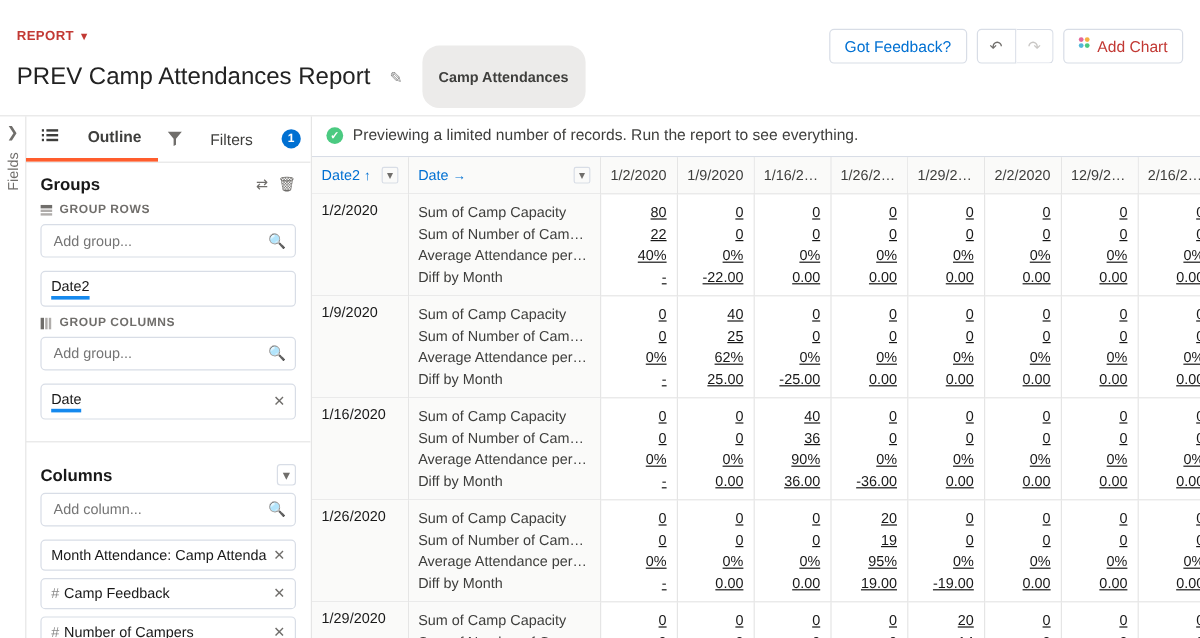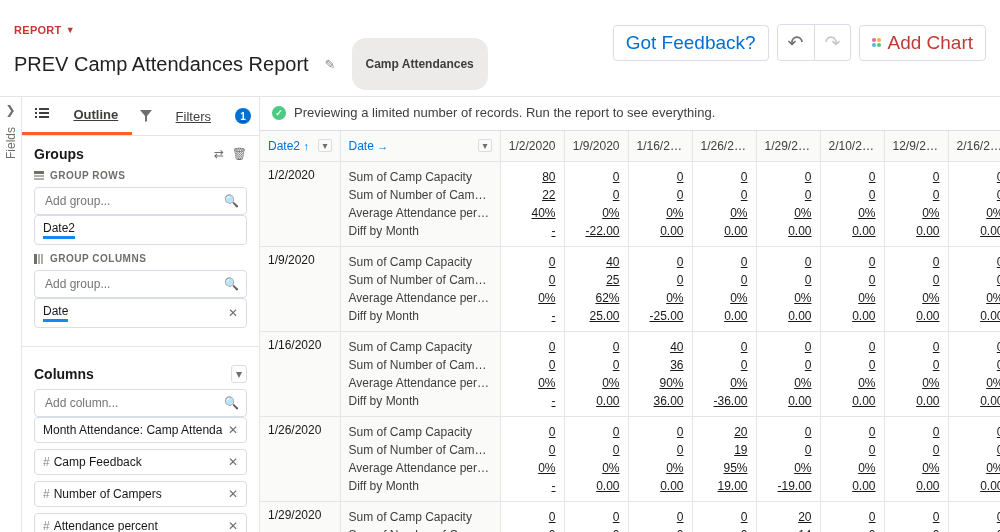--- a/index.html
+++ b/index.html
@@ -7,55 +7,55 @@
 
 .topbar { display: flex; align-items: flex-start; padding: 8px 14px 6px 14px; gap: 12px; margin-top: 16px; }
 .topbar-left { flex: 1; }
 .breadcrumb { color: #c23934; font-weight: 700; font-size: 11px; letter-spacing: .3px; display: flex; align-items: center; gap: 4px; }
 .breadcrumb .caret { font-size: 9px; }
 .title-row { display: flex; align-items: center; gap: 16px; margin-top: 2px; }
 .title { font-size: 20px; font-weight: 400; color: #222; }
 .edit-icon { color: #888; font-size: 13px; cursor: pointer; }
 .badge { background: #ecebea; border-radius: 14px; padding: 19px 14px; font-weight: 600; font-size: 12px; color: #3e3e3c; }
 .top-actions { display: flex; gap: 8px; align-items: center; }
-.btn { border: 1px solid #d8dde6; background: #fff; border-radius: 4px; padding: 6px 12px; font-size: 19px; cursor: pointer; display: inline-flex; align-items: center; gap: 6px; color: #0070d2; }
+.btn { border: 1px solid #d8dde6; background: #fff; border-radius: 4px; padding: 6px 12px; font-size: 13px; cursor: pointer; display: inline-flex; align-items: flex-start; gap: 6px; color: #0070d2; }
 .btn-group { display: flex; }
 .btn-group .btn { border-radius: 0; padding: 6px 10px; color: #706e6b; }
 .btn-group .btn:first-child { border-radius: 4px 0 0 4px; }
 .btn-group .btn:last-child { border-radius: 0 4px 4px 0; border-left: none; }
 .btn-group .btn.disabled { color: #c9c7c5; }
 .chart-dots { display: grid; grid-template-columns: 4px 4px; grid-template-rows: 4px 4px; gap: 1px; }
 .chart-dots span { width: 4px; height: 4px; border-radius: 50%; }
 .chart-dots span:nth-child(1){background:#e56798;} .chart-dots span:nth-child(2){background:#f5b041;}
 .chart-dots span:nth-child(3){background:#52b7d8;} .chart-dots span:nth-child(4){background:#4bca81;}
 .add-chart-text { color: #c23934; }
 
 .main { display: flex; height: calc(532px - 58px); border-top: 1px solid #e5e5e5; }
 .fields-rail { width: 22px; border-right: 1px solid #e5e5e5; display: flex; flex-direction: column; align-items: center; padding-top: 6px; gap: 10px; color: #706e6b; }
 .fields-rail .chevron { font-size: 12px; cursor: pointer; }
 .fields-rail .label { writing-mode: vertical-rl; transform: rotate(180deg); font-size: 12px; }
 
 .sidebar { width: 238px; border-right: 1px solid #e5e5e5; display: flex; flex-direction: column; overflow-y: auto; }
 .tabs { display: flex; border-bottom: 1px solid #e5e5e5; }
-.tab { flex: 1; padding: 10px 8px; text-align: center; font-size: 13px; display: flex; align-items: center; justify-content: center; gap: 24px; cursor: pointer; color: #3e3e3c; text-decoration: underline; }
+.tab { flex: 1; padding: 10px 8px; text-align: center; font-size: 13px; display: flex; align-items: center; justify-content: center; gap: 24px; cursor: pointer; color: #3e3e3c; }
 .tab.active { border-bottom: 3px solid #ff5d2d; font-weight: 600; }
 .tab .count { background: #0070d2; color: #fff; border-radius: 50%; width: 16px; height: 16px; font-size: 10px; display: inline-flex; align-items: center; justify-content: center; font-weight: 700; }
 .funnel { width: 12px; height: 12px; display: inline-block; }
 .funnel svg { width: 100%; height: 100%; }
 .list-icon { display: inline-block; }
 .list-icon svg { width: 14px; height: 12px; }
 
 .section { padding: 10px 12px 4px; }
 .section-head { display: flex; align-items: center; justify-content: space-between; margin-bottom: 6px; }
 .section-head h3 { font-size: 14px; font-weight: 700; }
 .section-head .tools { display: flex; gap: 8px; color: #706e6b; font-size: 12px; }
 .sub-label { font-size: 10px; letter-spacing: .5px; color: #706e6b; display: flex; align-items: center; gap: 6px; margin: 8px 0 6px; font-weight: 600; }
 .sub-label .mini-icon { width: 10px; height: 10px; display: inline-flex; }
 
-.input-wrap { position: relative; margin-bottom: 0; }
+.input-wrap { position: relative; margin-bottom: 11px; }
 .input-wrap input { width: 100%; border: 1px solid #d8dde6; border-radius: 4px; padding: 6px 26px 6px 10px; font-size: 12px; color: #3e3e3c; }
 .input-wrap .search { position: absolute; right: 8px; top: 50%; transform: translateY(-50%); color: #b0adab; font-size: 12px; }
 
 .pill { background: #fff; border: 1px solid #d8dde6; border-radius: 4px; padding: 5px 8px; font-size: 12px; margin-bottom: 6px; display: flex; align-items: center; justify-content: space-between; cursor: grab; }
 .pill .underline-blue { border-bottom: 3px solid #1589ee; text-decoration: none; display: inline-block; padding-bottom: 1px; }
 .pill .x { color: #706e6b; cursor: pointer; }
 .pill .hash { color: #8a8a8a; margin-right: 4px; }
 
 hr.sep { border: none; border-top: 1px solid #e5e5e5; margin: 8px 0; }
 
@@ -253,21 +253,21 @@
                 <div class="hdr-flex">
                   <span><span class="col-link">Date</span> <span class="arrow">→</span></span>
                   <span class="dd">▾</span>
                 </div>
               </th>
               <th>1/2/2020</th>
               <th>1/9/2020</th>
               <th>1/16/2020</th>
               <th>1/26/2020</th>
               <th>1/29/2020</th>
-              <th>2/10/2020</th>
+              <th>2/2/2020</th>
               <th>12/9/2020</th>
               <th>2/16/2020</th>
             </tr>
           </thead>
           <tbody>
             <tr>
               <td class="group-col row-top">1/2/2020</td>
               <td class="metric-col row-top">Sum of Camp Capacity<br>Sum of Number of Campers<br>Average Attendance percent<br>Diff by Month</td>
               <td class="data row-top">80<br>22<br>40%<br>-</td>
               <td class="data row-top">0<br>0<br>0%<br>-22.00</td>

